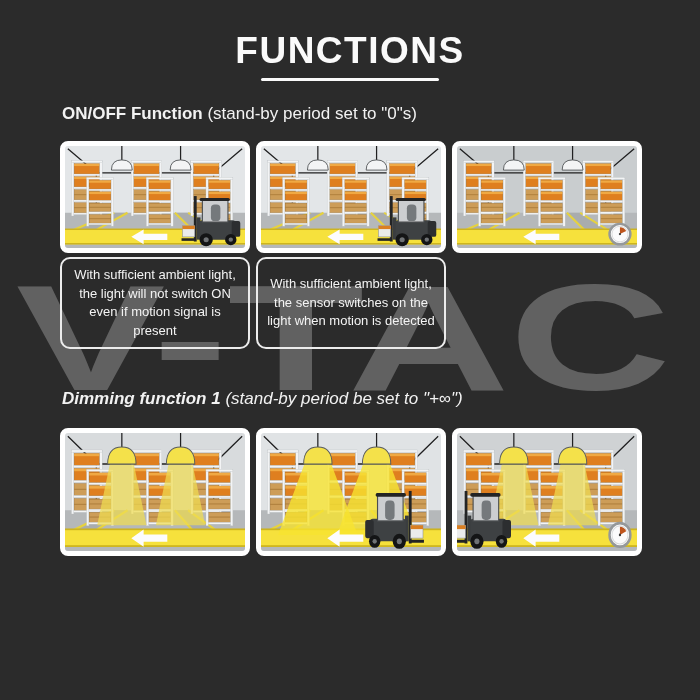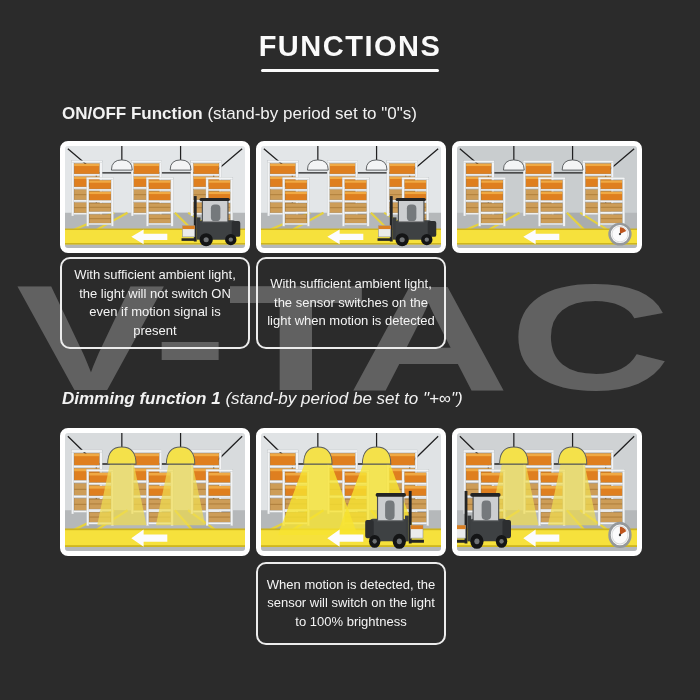--- a/index.html
+++ b/index.html
@@ -1,19 +1,19 @@
 <!DOCTYPE html>
 <html><head>
 <meta charset="utf-8">
 <style>
   html,body{margin:0;padding:0;background:#2b2b2b;}
   .canvas{position:relative;width:700px;height:700px;background:#2b2b2b;overflow:hidden;
           font-family:"Liberation Sans",sans-serif;color:#f5f5f5;}
   .title-wrap{position:absolute;top:30px;left:0;width:700px;text-align:center;}
-  .title{font-size:29px;font-weight:800;letter-spacing:1.5px;color:#fafafa;}
+  .title{font-size:37px;font-weight:800;letter-spacing:1.5px;color:#fafafa;}
   .title-underline{width:178px;height:3px;background:#fafafa;margin:6px auto 0 auto;border-radius:2px;}
   .heading{position:absolute;left:62px;width:600px;font-size:17px;color:#f2f2f2;}
   .heading .hb{font-weight:700;margin-top:36px;}
   .heading-1{top:104px;}
   .heading-2{top:389px;font-style:italic;}
   .col{position:absolute;width:190px;display:flex;flex-direction:column;}
   .c1{left:60px}.c2{left:256px}.c3{left:452px}
   .r1{top:141px}.r1 .panel svg{height:102px}.r1 .cap{height:92px;margin-top:4px}
   .r2{top:428px}.r2 .panel svg{height:118px}.r2 .cap{height:83px;margin-top:6px}
   .panel{box-sizing:border-box;border:3px solid #ffffff;border-radius:8px;background:#ffffff;
@@ -680,23 +680,20 @@
               <rect x="12" y="57" width="32" height="3.4" rx="1.7" fill="#232425"></rect>
               <rect x="24" y="64" width="10" height="18" rx="4" fill="#75797c"></rect>
               <rect x="46" y="82" width="9" height="17" rx="2" fill="#2c2e30"></rect>
               <circle cx="19" cy="102" r="7" fill="#141516"></circle>
               <circle cx="19" cy="102" r="2.7" fill="#6f7275"></circle>
               <circle cx="45" cy="102" r="6" fill="#141516"></circle>
               <circle cx="45" cy="102" r="2.3" fill="#6f7275"></circle>
             </g>
           </svg>
       </div>
-      <div class="cap">
-          <span>When motion is detected, the sensor will switch on the light to 100% brightness</span>
-        </div>
     </div>
     <div class="col r2 c3">
       <div class="panel">
         <svg viewBox="0 0 190 110" preserveAspectRatio="none">
             <rect x="0" y="0" width="190" height="110" fill="#cfd2d4"></rect>
             <rect x="0" y="72" width="190" height="38" fill="#b5b8ba"></rect>
             <polygon points="52,72 66,72 34,90 10,90" fill="#a9acae"></polygon>
             <polygon points="116,72 130,72 158,90 134,90" fill="#a9acae"></polygon>
             <line x1="52" y1="72" x2="10" y2="90" stroke="#e6d23e" stroke-width="2.2"></line>
             <line x1="66" y1="72" x2="34" y2="90" stroke="#e6d23e" stroke-width="2.2"></line>

